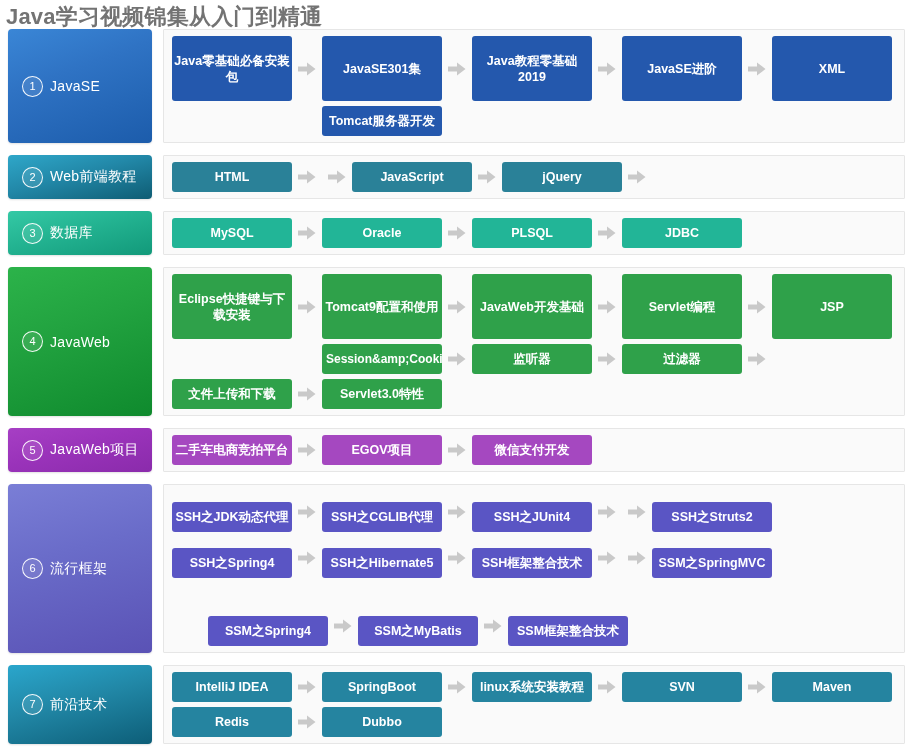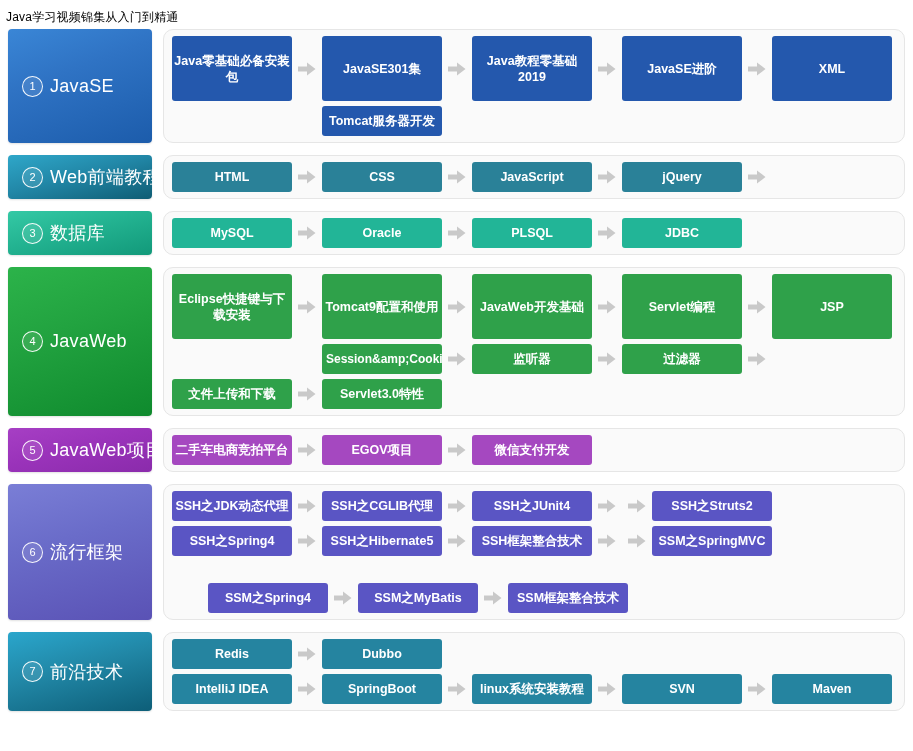--- a/index.html
+++ b/index.html
@@ -10,23 +10,23 @@
     font-family: "Liberation Sans", "DejaVu Sans", sans-serif;
   }
   #page {
     position: relative;
     width: 913px;
     height: 751px;
     overflow: hidden;
     background: #ffffff;
   }
   .page-title {
-    font-size: 12px;
-    color: #000000;
-    font-weight: 400;
+    font-size: 22px;
+    color: #737373;
+    font-weight: 700;
     padding: 5px 0 0 6px;
     line-height: 24px;
     letter-spacing: 0.2px;
     white-space: nowrap;
   }
 
   .section {
     display: flex;
     align-items: stretch;
     padding: 0 0 0 8px;
@@ -58,33 +58,33 @@
     color: #ffffff;
     font-size: 11px;
     line-height: 19px;
     text-align: center;
     margin-right: 7px;
     font-weight: 400;
     background: rgba(255,255,255,0.10);
   }
   .cat-label {
     color: #ffffff;
-    font-size: 18px;
+    font-size: 14px;
     font-weight: 400;
     letter-spacing: 0.3px;
   }
 
   
   .panel {
     flex: 1;
     margin-left: 11px;
     margin-right: 8px;
     background: #fafafa;
     border: 1px solid #e6e6e6;
-    border-radius: 10px;
+    border-radius: 1px;
     padding: 6px 6px 6px 8px;
     box-sizing: border-box;
     display: flex;
     flex-direction: column;
     justify-content: center;
   }
   .prow {
     display: flex;
     align-items: stretch;
     margin-bottom: 5px;
@@ -133,21 +133,21 @@
   .cat-4 { background: linear-gradient(160deg,#2cb34a 0%,#22a340 40%,#0f8a2d 100%); }
   .cat-5 { background: linear-gradient(165deg,#a63fc4 0%,#9a33ba 45%,#8a2bab 100%); }
   .cat-6 { background: linear-gradient(165deg,#7a7ed6 0%,#6a6cc9 40%,#5a52b5 100%); }
   .cat-7 { background: linear-gradient(165deg,#2aa6cc 0%,#2187a6 45%,#0d5e78 100%); }
 
   .c-1 { background: #2458ad; }
   .c-2 { background: #2a8198; }
   .c-3 { background: #22b597; }
   .c-4 { background: #2fa14a; }
   .c-5 { background: #a548c0; }
-  .c-6 { background: #5a55c4; }
+  .c-6 { background: #5a55c4; margin-top: 11px; }
   .c-7 { background: #2584a0; }
 </style>
 </head>
 <body>
 
 <div id="page">
   <div class="page-title">Java学习视频锦集从入门到精通</div>
   <div id="sections-host">
       <div class="section">
         <div class="cat-card cat-1">
@@ -199,21 +199,20 @@
           </div>
         </div>
         <div class="panel">
           <div class="prow">
             <div class="chip wrap c-2">HTML</div>
             <div class="arrow">
               <svg width="18" height="14" viewBox="0 0 18 14" aria-hidden="true">
                 <path d="M0 4.5 H9 V0.5 L17.5 7 L9 13.5 V9.5 H0 Z" fill="#c9c9c9"></path>
               </svg>
             </div>
-            <div class="chip wrap c-2">CSS</div>
             <div class="arrow">
               <svg width="18" height="14" viewBox="0 0 18 14" aria-hidden="true">
                 <path d="M0 4.5 H9 V0.5 L17.5 7 L9 13.5 V9.5 H0 Z" fill="#c9c9c9"></path>
               </svg>
             </div>
             <div class="chip wrap c-2">JavaScript</div>
             <div class="arrow">
               <svg width="18" height="14" viewBox="0 0 18 14" aria-hidden="true">
                 <path d="M0 4.5 H9 V0.5 L17.5 7 L9 13.5 V9.5 H0 Z" fill="#c9c9c9"></path>
               </svg>
@@ -430,51 +429,51 @@
       </div>
       <div class="section">
         <div class="cat-card cat-7">
           <div class="cat-inner">
             <span class="cat-badge">7</span>
             <span class="cat-label">前沿技术</span>
           </div>
         </div>
         <div class="panel">
           <div class="prow">
+            <div class="chip wrap c-7">IntelliJ IDEA</div>
+            <div class="arrow">
+              <svg width="18" height="14" viewBox="0 0 18 14" aria-hidden="true">
+                <path d="M0 4.5 H9 V0.5 L17.5 7 L9 13.5 V9.5 H0 Z" fill="#c9c9c9"></path>
+              </svg>
+            </div>
+            <div class="chip wrap c-7">SpringBoot</div>
+            <div class="arrow">
+              <svg width="18" height="14" viewBox="0 0 18 14" aria-hidden="true">
+                <path d="M0 4.5 H9 V0.5 L17.5 7 L9 13.5 V9.5 H0 Z" fill="#c9c9c9"></path>
+              </svg>
+            </div>
+            <div class="chip wrap c-7">linux系统安装教程</div>
+            <div class="arrow">
+              <svg width="18" height="14" viewBox="0 0 18 14" aria-hidden="true">
+                <path d="M0 4.5 H9 V0.5 L17.5 7 L9 13.5 V9.5 H0 Z" fill="#c9c9c9"></path>
+              </svg>
+            </div>
+            <div class="chip wrap c-7">SVN</div>
+            <div class="arrow">
+              <svg width="18" height="14" viewBox="0 0 18 14" aria-hidden="true">
+                <path d="M0 4.5 H9 V0.5 L17.5 7 L9 13.5 V9.5 H0 Z" fill="#c9c9c9"></path>
+              </svg>
+            </div>
+            <div class="chip wrap c-7">Maven</div>
+          </div>
+          <div class="prow">
             <div class="chip wrap c-7">Redis</div>
             <div class="arrow">
               <svg width="18" height="14" viewBox="0 0 18 14" aria-hidden="true">
                 <path d="M0 4.5 H9 V0.5 L17.5 7 L9 13.5 V9.5 H0 Z" fill="#c9c9c9"></path>
               </svg>
             </div>
             <div class="chip wrap c-7">Dubbo</div>
-          </div>
-          <div class="prow">
-            <div class="chip wrap c-7">IntelliJ IDEA</div>
-            <div class="arrow">
-              <svg width="18" height="14" viewBox="0 0 18 14" aria-hidden="true">
-                <path d="M0 4.5 H9 V0.5 L17.5 7 L9 13.5 V9.5 H0 Z" fill="#c9c9c9"></path>
-              </svg>
-            </div>
-            <div class="chip wrap c-7">SpringBoot</div>
-            <div class="arrow">
-              <svg width="18" height="14" viewBox="0 0 18 14" aria-hidden="true">
-                <path d="M0 4.5 H9 V0.5 L17.5 7 L9 13.5 V9.5 H0 Z" fill="#c9c9c9"></path>
-              </svg>
-            </div>
-            <div class="chip wrap c-7">linux系统安装教程</div>
-            <div class="arrow">
-              <svg width="18" height="14" viewBox="0 0 18 14" aria-hidden="true">
-                <path d="M0 4.5 H9 V0.5 L17.5 7 L9 13.5 V9.5 H0 Z" fill="#c9c9c9"></path>
-              </svg>
-            </div>
-            <div class="chip wrap c-7">SVN</div>
-            <div class="arrow">
-              <svg width="18" height="14" viewBox="0 0 18 14" aria-hidden="true">
-                <path d="M0 4.5 H9 V0.5 L17.5 7 L9 13.5 V9.5 H0 Z" fill="#c9c9c9"></path>
-              </svg>
-            </div>
-            <div class="chip wrap c-7">Maven</div>
           </div>
         </div>
       </div>
     </div>
 </div>
 
 </body></html>

